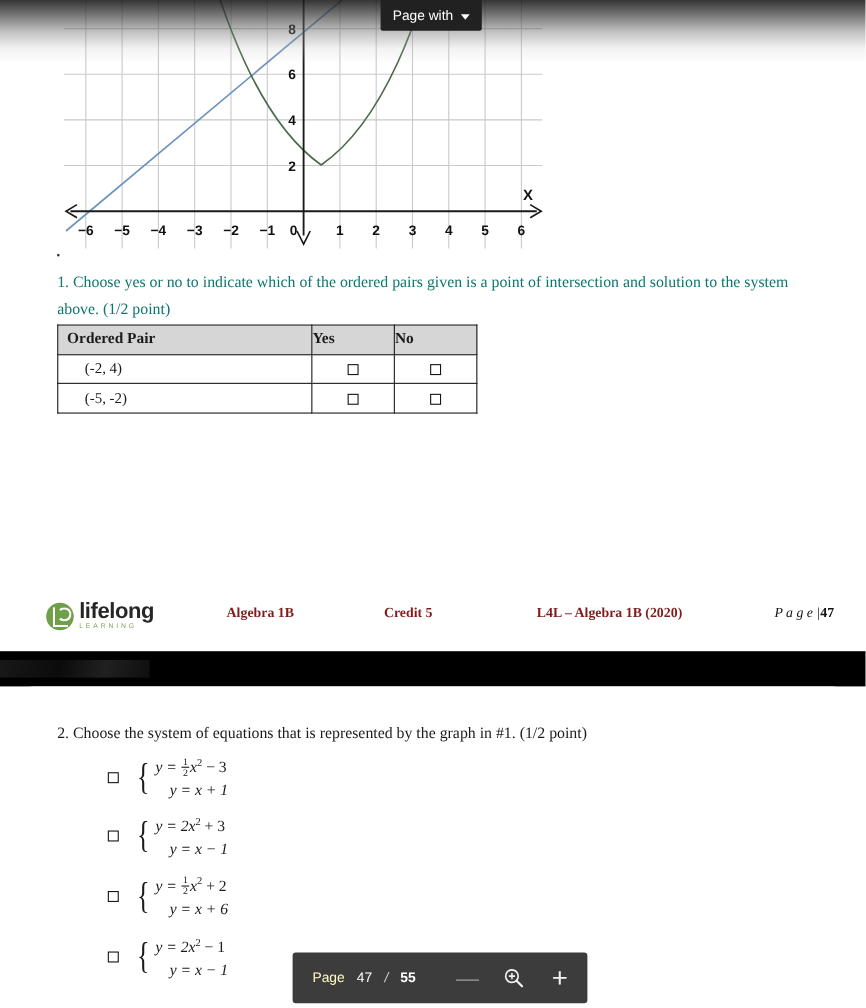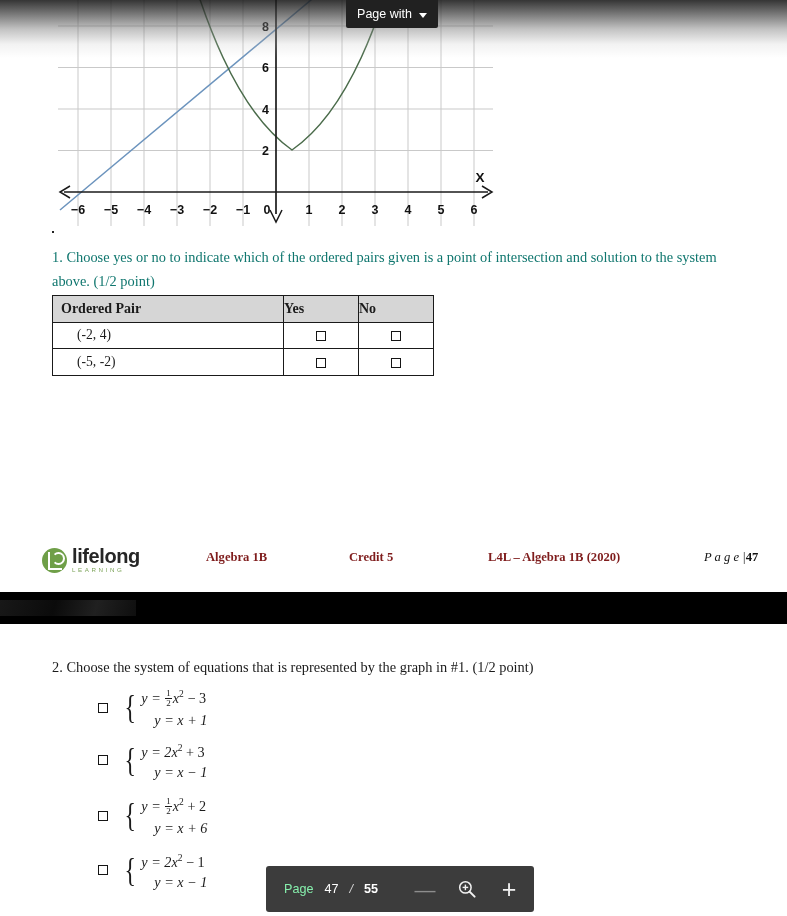--- a/index.html
+++ b/index.html
@@ -305,21 +305,21 @@
     font-family: "Liberation Sans", sans-serif;
   }
   #page-group {
     display: flex;
     align-items: center;
     gap: 11px;
     padding: 0 18px;
     color: #e9e9e9;
     font-size: 12.6px;
   }
-  #page-group .pg-label { color: #86efac; }
+  #page-group .pg-label { color: #fef9c3; }
   #page-group .pg-cur {
     color: #ffffff;
     cursor: text;
   }
   #page-group .pg-sep { color: #d2d2d2; font-style: italic; }
   #page-group .pg-total { color: #ffffff; font-weight: bold; }
   #toolbar-divider {
     width: 1px;
     background: #595959;
     margin: 7px 0;

